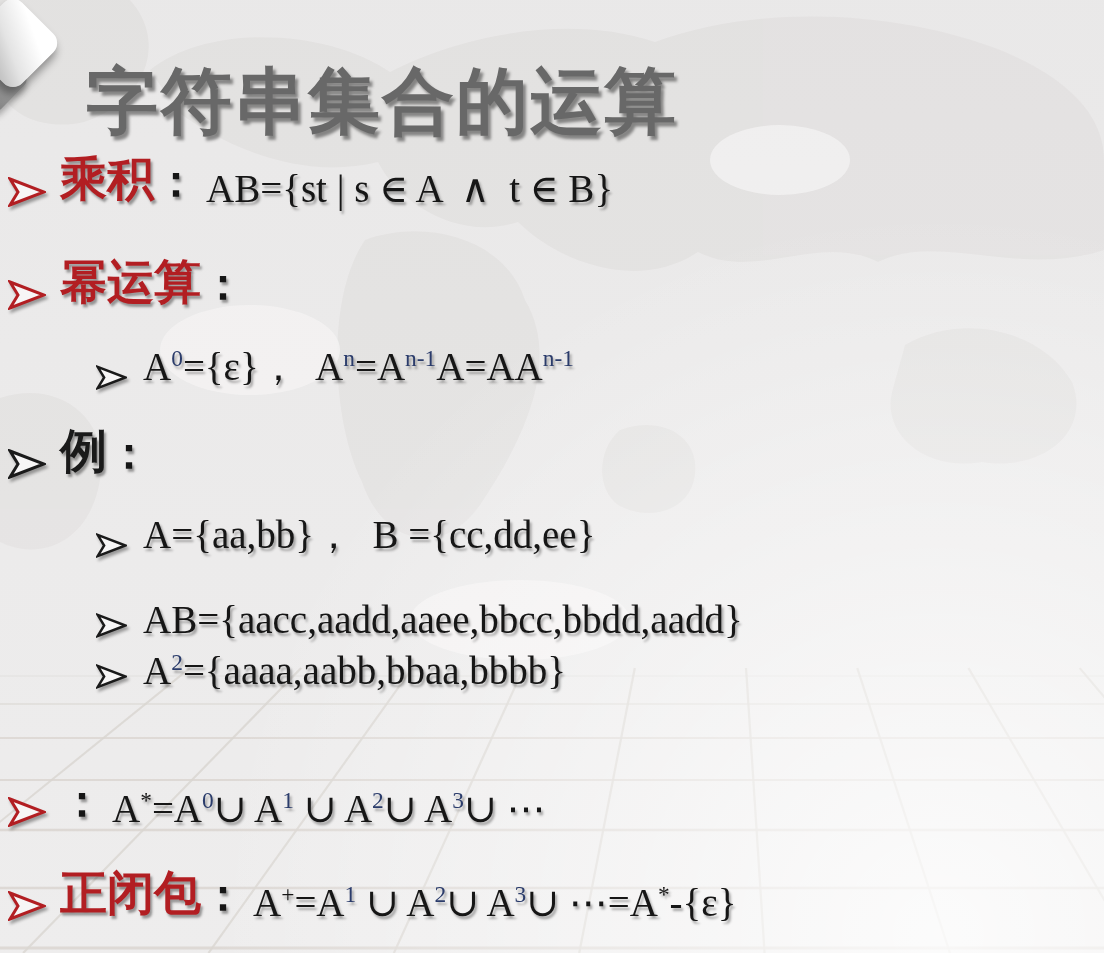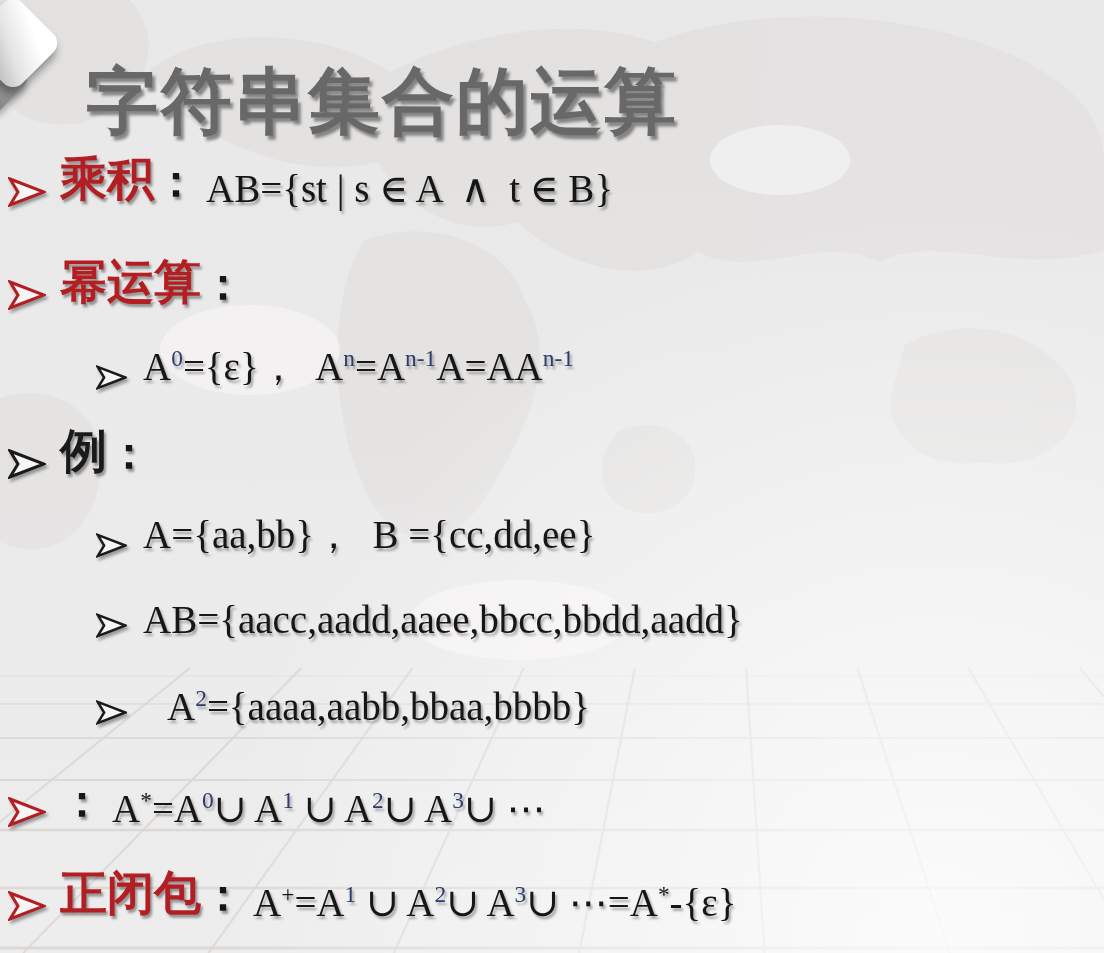--- a/index.html
+++ b/index.html
@@ -33,21 +33,21 @@
     color:#686868;
     text-shadow:3px 4px 3px rgba(0,0,0,.42);
     white-space:pre;
   }
   
   .line{position:absolute;display:flex;align-items:flex-end;white-space:pre;}
   .line.level1{left:8px;}
   .line.level2{left:96px;}
   .pos-0{top:148px;} .pos-1{top:240px;margin-top:11px;} .pos-2{top:340px;}
   .pos-3{top:420px;} .pos-4{top:508px;} .pos-5{top:597px;}
-  .pos-6{top:684px;gap:24px;} .pos-7{top:772px;} .pos-8{top:862px;}
+  .pos-6{top:648px;} .pos-7{top:772px;} .pos-8{top:862px;}
   .arrow-wrap{flex:0 0 auto;margin-right:14px;margin-top:12px;filter:drop-shadow(2px 3px 1.5px rgba(0,0,0,.35));}
   .level2 .arrow-wrap{margin-top:14px;margin-right:16px;}
   .arrow-wrap svg polygon{fill:#f7f6f6;stroke:var(--ac,#1a1a1a);stroke-width:3;stroke-linejoin:miter;}
   .label{
     font-size:47px;font-weight:800;color:var(--ac,#1a1a1a);
     text-shadow:2px 3px 2.5px rgba(0,0,0,.38);
   }
   .colon{
     font-size:44px;font-weight:800;color:#161616;
     text-shadow:2px 3px 2.5px rgba(0,0,0,.38);

